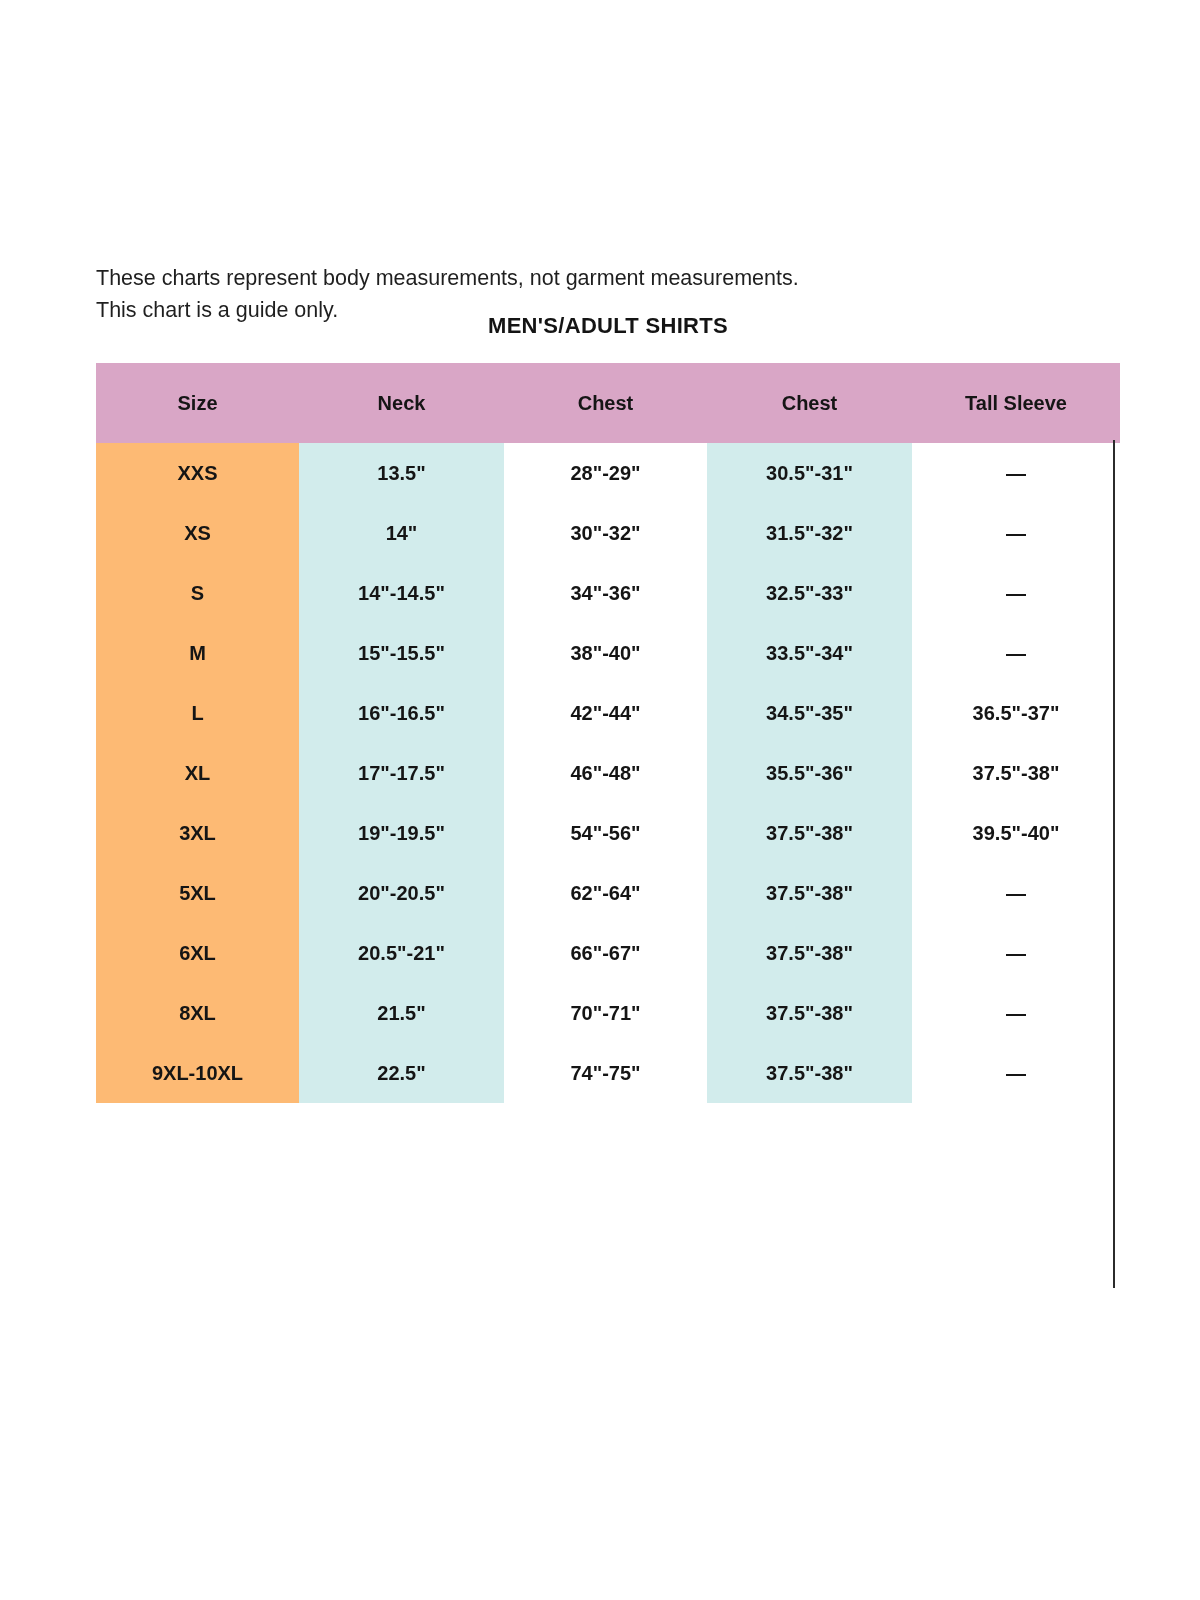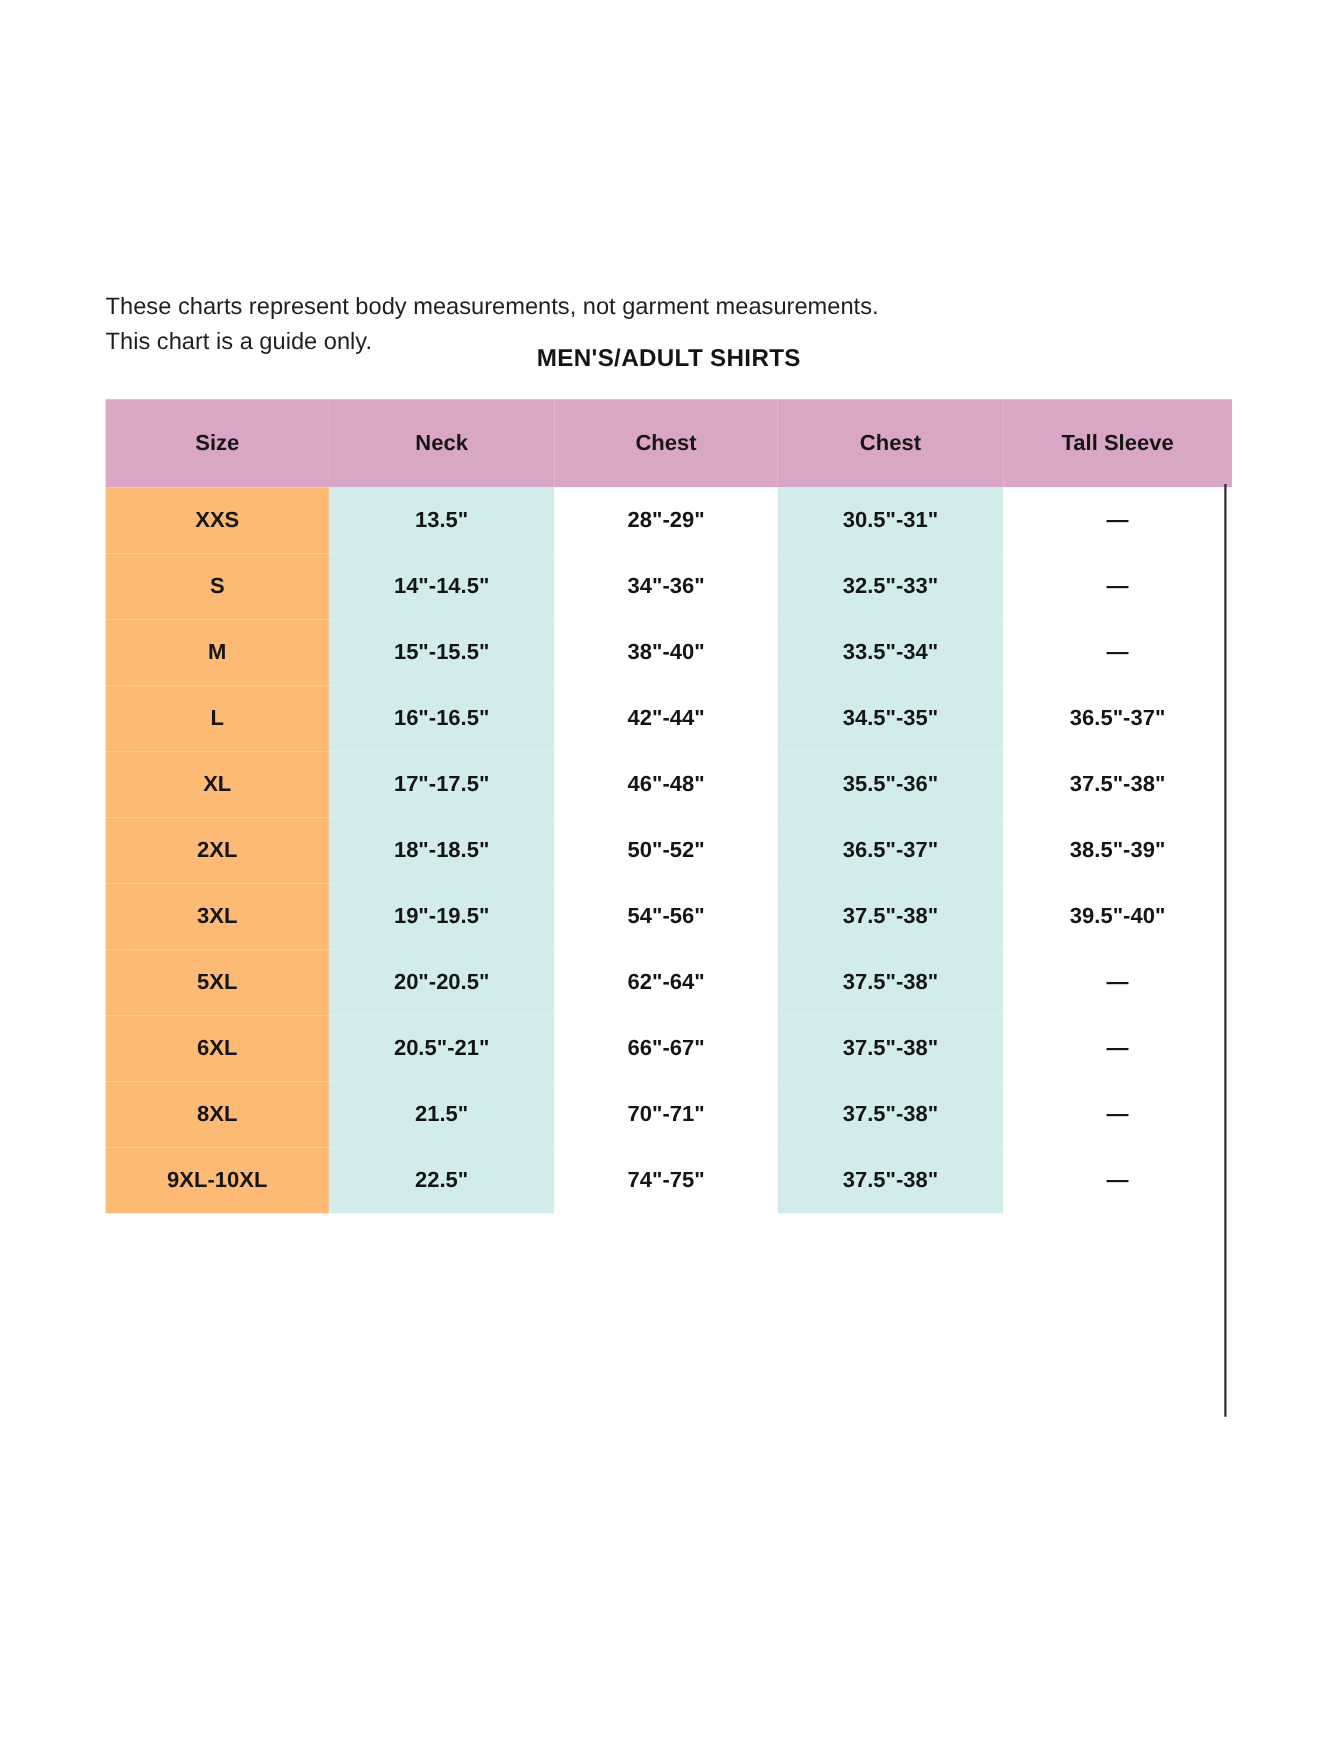--- a/index.html
+++ b/index.html
@@ -134,20 +134,27 @@
       </thead>
       <tbody>
         <tr>
           <td class="size-cell">XXS</td>
           <td class="band">13.5"</td>
           <td class="plain">28"-29"</td>
           <td class="band">30.5"-31"</td>
           <td class="plain">—</td>
         </tr>
         <tr>
+          <td class="size-cell">XS</td>
+          <td class="band">14"</td>
+          <td class="plain">30"-32"</td>
+          <td class="band">31.5"-32"</td>
+          <td class="plain">—</td>
+        </tr>
+        <tr>
           <td class="size-cell">S</td>
           <td class="band">14"-14.5"</td>
           <td class="plain">34"-36"</td>
           <td class="band">32.5"-33"</td>
           <td class="plain">—</td>
         </tr>
         <tr>
           <td class="size-cell">M</td>
           <td class="band">15"-15.5"</td>
           <td class="plain">38"-40"</td>
@@ -162,27 +169,20 @@
           <td class="plain">36.5"-37"</td>
         </tr>
         <tr>
           <td class="size-cell">XL</td>
           <td class="band">17"-17.5"</td>
           <td class="plain">46"-48"</td>
           <td class="band">35.5"-36"</td>
           <td class="plain">37.5"-38"</td>
         </tr>
         <tr>
-          <td class="size-cell">2XL</td>
-          <td class="band">18"-18.5"</td>
-          <td class="plain">50"-52"</td>
-          <td class="band">36.5"-37"</td>
-          <td class="plain">38.5"-39"</td>
-        </tr>
-        <tr>
           <td class="size-cell">3XL</td>
           <td class="band">19"-19.5"</td>
           <td class="plain">54"-56"</td>
           <td class="band">37.5"-38"</td>
           <td class="plain">39.5"-40"</td>
         </tr>
         <tr>
           <td class="size-cell">5XL</td>
           <td class="band">20"-20.5"</td>
           <td class="plain">62"-64"</td>

